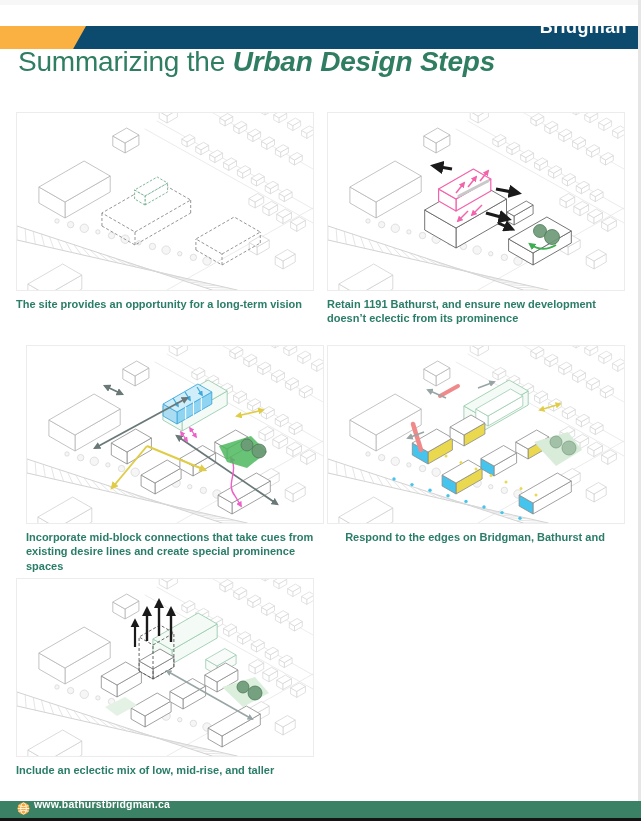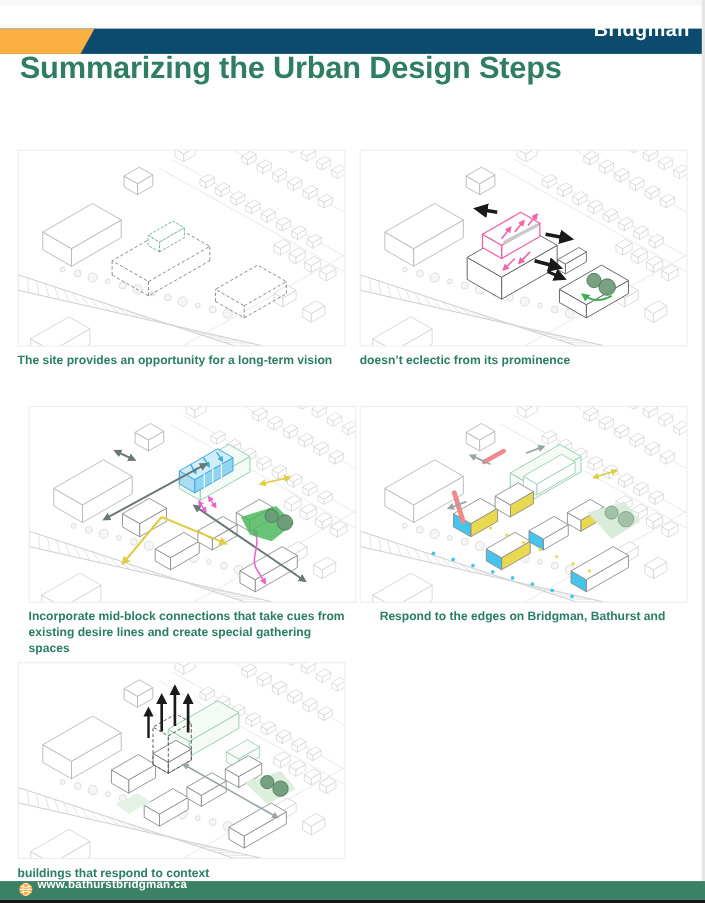--- a/index.html
+++ b/index.html
@@ -10,24 +10,24 @@
   
   #top-strip{position:absolute;left:0;top:0;width:641px;height:5px;background:#f7f7f7;}
   #header-bar{position:absolute;left:0;top:5px;width:641px;height:23px;background:#0c4a6e;margin-top:21px;}
   #header-orange{position:absolute;left:0;top:0;width:86px;height:23px;background:#FBB042;
     clip-path:polygon(0 0,100% 0,85% 100%,0 100%);}
   #logo-text{position:absolute;right:14px;top:-9px;color:#ffffff;font-weight:700;
     font-size:18px;letter-spacing:.4px;}
   
   #page-title{position:absolute;left:18px;top:46px;color:#2F7E61;font-size:28px;
     letter-spacing:-0.2px;white-space:nowrap;}
-  #page-title .t-prefix{font-weight:700;}
-  #page-title .t-emph{font-weight:800;}
+  #page-title .t-prefix{font-weight:400;}
+  #page-title .t-emph{font-weight:800;font-style:italic;}
   
-  .panel{position:absolute;width:296px;margin-top:24px;}
+  .panel{position:absolute;width:296px;}
   .panel svg{display:block;width:296px;height:177px;background:#ffffff;border:1px solid #ececec;}
   .caption{margin-top:6px;color:#2A7D68;font-weight:700;font-size:11px;line-height:1.3;}
   .caption span{display:block;}
   
   #footer-bar{position:absolute;left:0;top:801px;width:641px;height:17px;background:#3A8166;}
   #footer-black{position:absolute;left:0;top:818px;width:641px;height:3px;background:#141414;}
   #footer-url{position:absolute;left:34px;top:798px;color:#ffffff;font-weight:700;font-size:10.5px;
     letter-spacing:.2px;cursor:pointer;}
   #globe{position:absolute;left:17px;top:802px;width:13px;height:13px;}
   
@@ -473,20 +473,21 @@
         <line x1="154" y1="92" x2="144" y2="102" stroke="#f263ab" stroke-width="1.5" marker-end="url(#m-pink)"></line>
         <line x1="124" y1="56" x2="106" y2="53" stroke="#1a1a1a" stroke-width="3.2" marker-end="url(#m-black)"></line>
         <line x1="168" y1="76" x2="190" y2="80" stroke="#1a1a1a" stroke-width="3.2" marker-end="url(#m-black)"></line>
         <line x1="158" y1="100" x2="180" y2="106" stroke="#1a1a1a" stroke-width="3.2" marker-end="url(#m-black)"></line>
         <line x1="170" y1="110" x2="184" y2="116" stroke="#1a1a1a" stroke-width="2.8" marker-end="url(#m-black)"></line>
         <circle cx="212" cy="118" r="6.5" fill="#6d9a77" fill-opacity="0.92" stroke="#4c7a58" stroke-width="0.8"></circle>
         <circle cx="224" cy="124" r="7.5" fill="#6d9a77" fill-opacity="0.92" stroke="#4c7a58" stroke-width="0.8"></circle>
         <path d="M228,132 Q214,140 202,131" fill="none" stroke="#3fae52" stroke-width="1.8" marker-end="url(#m-green)"></path>
       </svg>
     <div class="caption">
+      <span>Retain 1191 Bathurst, and ensure new development</span>
       <span>doesn’t eclectic from its prominence</span>
     </div>
   </div>
 
   <div class="panel" style="left:26px;top:345px;">
     <svg class="panel-svg" viewBox="0 0 296 177">
         <line x1="140" y1="8" x2="296" y2="96" stroke="#e6e6e6" stroke-width="0.8" stroke-linecap="round"></line>
         <line x1="128" y1="16" x2="296" y2="110" stroke="#e6e6e6" stroke-width="0.8" stroke-linecap="round"></line>
         <line x1="196" y1="0" x2="296" y2="56" stroke="#e9e9e9" stroke-width="0.8" stroke-linecap="round"></line>
         <line x1="150" y1="177" x2="296" y2="95" stroke="#e6e6e6" stroke-width="0.8" stroke-linecap="round"></line>
@@ -718,21 +719,21 @@
         <line x1="210" y1="70" x2="236" y2="64" stroke="#e0cc45" stroke-width="1.6" marker-end="url(#m-yellow)" marker-start="url(#m-yellow)"></line>
         <line x1="154" y1="86" x2="160" y2="95" stroke="#ee5fc8" stroke-width="1.3" marker-end="url(#m-magenta)" marker-start="url(#m-magenta)"></line>
         <line x1="163" y1="82" x2="169" y2="91" stroke="#ee5fc8" stroke-width="1.3" marker-end="url(#m-magenta)" marker-start="url(#m-magenta)"></line>
         <path d="M204,112 C212,126 198,138 208,150 L214,160" fill="none" stroke="#ee5fc8" stroke-width="1.4" marker-start="url(#m-magenta)" marker-end="url(#m-magenta)"></path>
         <path d="M192,100 L224,90 L240,106 L220,122 L200,116 Z" fill="#4eb85e" fill-opacity="0.85"></path>
         <circle cx="220" cy="99" r="6" fill="#6d9a77" fill-opacity="0.92" stroke="#4c7a58" stroke-width="0.8"></circle>
         <circle cx="232" cy="105" r="7" fill="#6d9a77" fill-opacity="0.92" stroke="#4c7a58" stroke-width="0.8"></circle>
       </svg>
     <div class="caption">
       <span>Incorporate mid-block connections that take cues from</span>
-      <span>existing desire lines and create special gathering spaces</span>
+      <span>existing desire lines and create special prominence spaces</span>
     </div>
   </div>
 
   <div class="panel" style="left:327px;top:345px;text-align:center;">
     <svg class="panel-svg" viewBox="0 0 296 177">
         <line x1="140" y1="8" x2="296" y2="96" stroke="#e6e6e6" stroke-width="0.8" stroke-linecap="round"></line>
         <line x1="128" y1="16" x2="296" y2="110" stroke="#e6e6e6" stroke-width="0.8" stroke-linecap="round"></line>
         <line x1="196" y1="0" x2="296" y2="56" stroke="#e9e9e9" stroke-width="0.8" stroke-linecap="round"></line>
         <line x1="150" y1="177" x2="296" y2="95" stroke="#e6e6e6" stroke-width="0.8" stroke-linecap="round"></line>
         <g stroke="#d4d4d4" stroke-width="0.7" stroke-linejoin="round">
@@ -1220,21 +1221,21 @@
         <line x1="118" y1="68" x2="118" y2="42" stroke="#1a1a1a" stroke-width="2.2" marker-end="url(#m-black)"></line>
         <line x1="130" y1="62" x2="130" y2="30" stroke="#1a1a1a" stroke-width="2.4" marker-end="url(#m-black)"></line>
         <line x1="142" y1="57" x2="142" y2="22" stroke="#1a1a1a" stroke-width="2.4" marker-end="url(#m-black)"></line>
         <line x1="154" y1="63" x2="154" y2="30" stroke="#1a1a1a" stroke-width="2.4" marker-end="url(#m-black)"></line>
         <line x1="150" y1="92" x2="235" y2="140" stroke="#98a5a5" stroke-width="1.5" marker-end="url(#m-ltgray)" marker-start="url(#m-ltgray)"></line>
         <path d="M205,108 L238,98 L252,114 L226,128 Z" fill="#dcefdd"></path>
         <circle cx="226" cy="108" r="6" fill="#6d9a77" fill-opacity="0.92" stroke="#4c7a58" stroke-width="0.8"></circle>
         <circle cx="238" cy="114" r="7" fill="#6d9a77" fill-opacity="0.92" stroke="#4c7a58" stroke-width="0.8"></circle>
       </svg>
     <div class="caption">
-      <span>buildings that respond to context</span>
+      <span>Include an eclectic mix of low, mid-rise, and taller</span>
     </div>
   </div>
 
   <div id="footer-bar"></div>
   <svg id="globe" viewBox="0 0 14 14">
     <circle cx="7" cy="7" r="6.4" fill="#F5A93B"></circle>
     <g stroke="#ffffff" stroke-width="0.9" fill="none">
       <ellipse cx="7" cy="7" rx="3" ry="6.1"></ellipse>
       <line x1="0.9" y1="7" x2="13.1" y2="7"></line>
       <path d="M1.6,4 Q7,6 12.4,4"></path>

